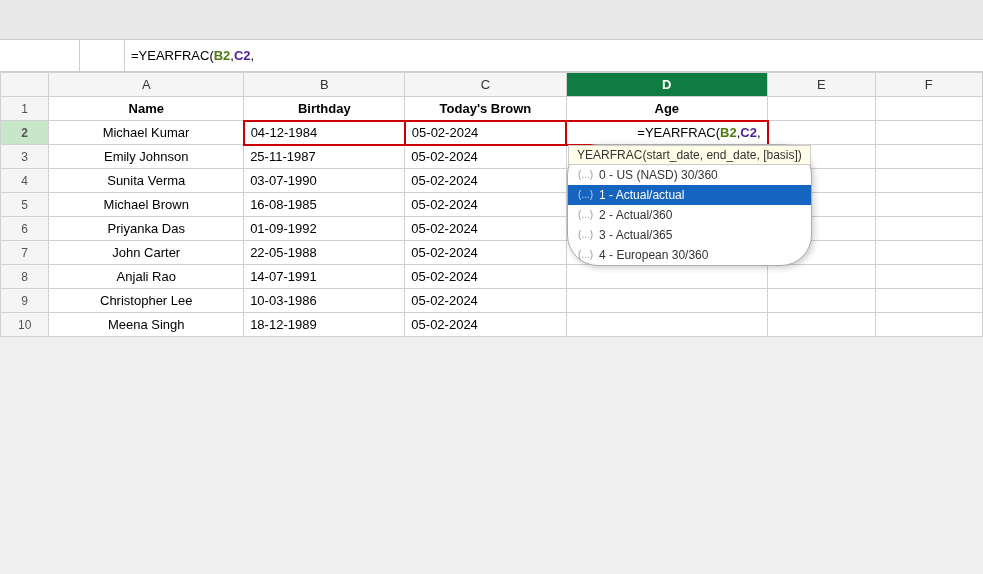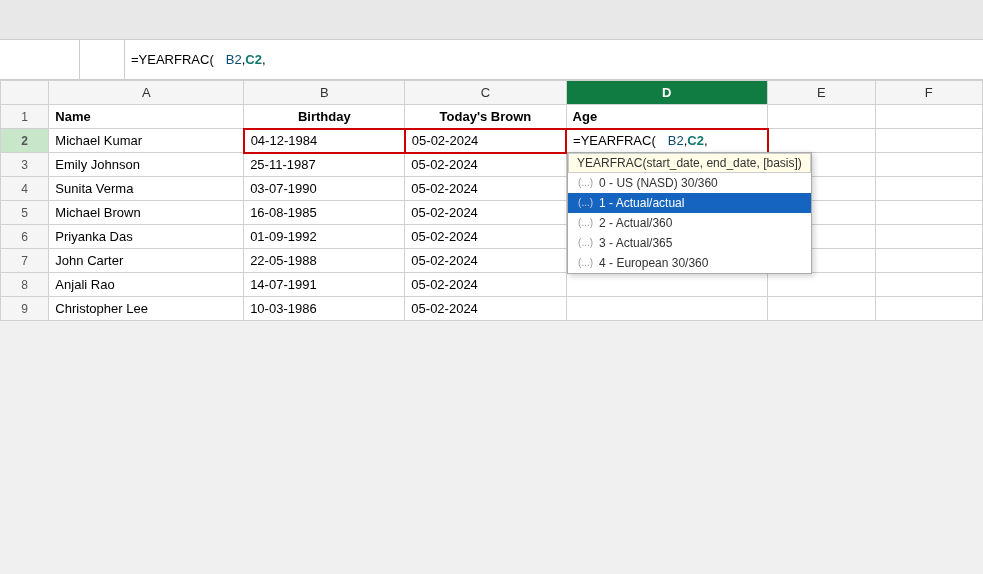--- a/index.html
+++ b/index.html
@@ -22,21 +22,21 @@
       color: #333;
       font-size: 16px;
     }
 
     
     .formulabar {
       display: flex;
       align-items: center;
       background: #fff;
       border-bottom: 1px solid #ccc;
-      height: 40px;
+      height: 32px;
       padding: 0;
     }
     .cell-ref-box {
       width: 80px;
       border-right: 1px solid #ccc;
       padding: 0 8px;
       font-size: 13px;
       display: flex;
       align-items: center;
       height: 100%;
@@ -114,41 +114,42 @@
       color: #fff;
       font-weight: bold;
     }
     
     .header-cell {
       font-weight: bold;
       text-align: center;
     }
     
     td.data-cell {
-      text-align: left;
+      text-align: center;
     }
     td.date-cell {
     }
     
     td.selected-cell {
       border: 2px solid #c00 !important;
       background: #fff;
     }
     td.b2-selected {
       border: 2px solid #c00 !important;
     }
     td.c2-selected {
       border: 2px solid #c00 !important;
     }
     td.formula-cell {
       color: #000;
-    }
-    
-    .ref-b2 { color: #0c4a6e; font-weight: normal; margin-left: 12px; }
-    .ref-c2 { color: #0f766e; font-weight: bold; }
+      text-align: right;
+    }
+    
+    .ref-b2 { color: #4d7c0f; font-weight: bold; }
+    .ref-c2 { color: #4c1d95; font-weight: bold; }
 
     
     .autocomplete-popup {
       position: absolute;
       background: #fff;
       border: 1px solid #aaa;
       box-shadow: 2px 2px 6px rgba(0,0,0,0.2);
       z-index: 100;
       font-size: 12px;
       min-width: 220px;
@@ -255,21 +256,21 @@
       </tr>
 
       <tr style="background:#fff;">
         <td class="row-header active-row-header">2</td>
         <td class="data-cell">Michael Kumar</td>
         <td class="date-cell b2-selected">04-12-1984</td>
         <td class="date-cell c2-selected">05-02-2024</td>
         <td class="formula-cell selected-cell" style="position:relative;">
           =YEARFRAC(<span class="ref-b2">B2</span>,<span class="ref-c2">C2</span>,
           
-          <div class="autocomplete-popup" style="position:absolute; top:22px; left:0; min-width:240px;">
+          <div class="autocomplete-popup" style="position:absolute; top:22px; left:0; min-width:240px;border-radius:31px;">
             <div class="autocomplete-tooltip">YEARFRAC(start_date, end_date, [basis])</div>
             <div class="autocomplete-item">
               <span class="item-icon">(...)</span>
               <span>0 - US (NASD) 30/360</span>
             </div>
             <div class="autocomplete-item highlighted">
               <span class="item-icon">(...)</span>
               <span>1 - Actual/actual</span>
             </div>
             <div class="autocomplete-item">
@@ -353,16 +354,25 @@
       <tr>
         <td class="row-header">9</td>
         <td class="data-cell">Christopher Lee</td>
         <td class="date-cell">10-03-1986</td>
         <td class="date-cell">05-02-2024</td>
         <td></td>
         <td></td>
         <td></td>
       </tr>
 
+      <tr>
+        <td class="row-header">10</td>
+        <td class="data-cell">Meena Singh</td>
+        <td class="date-cell">18-12-1989</td>
+        <td class="date-cell">05-02-2024</td>
+        <td></td>
+        <td></td>
+        <td></td>
+      </tr>
 
     </tbody>
   </table>
 </div>
 
 </body></html>

